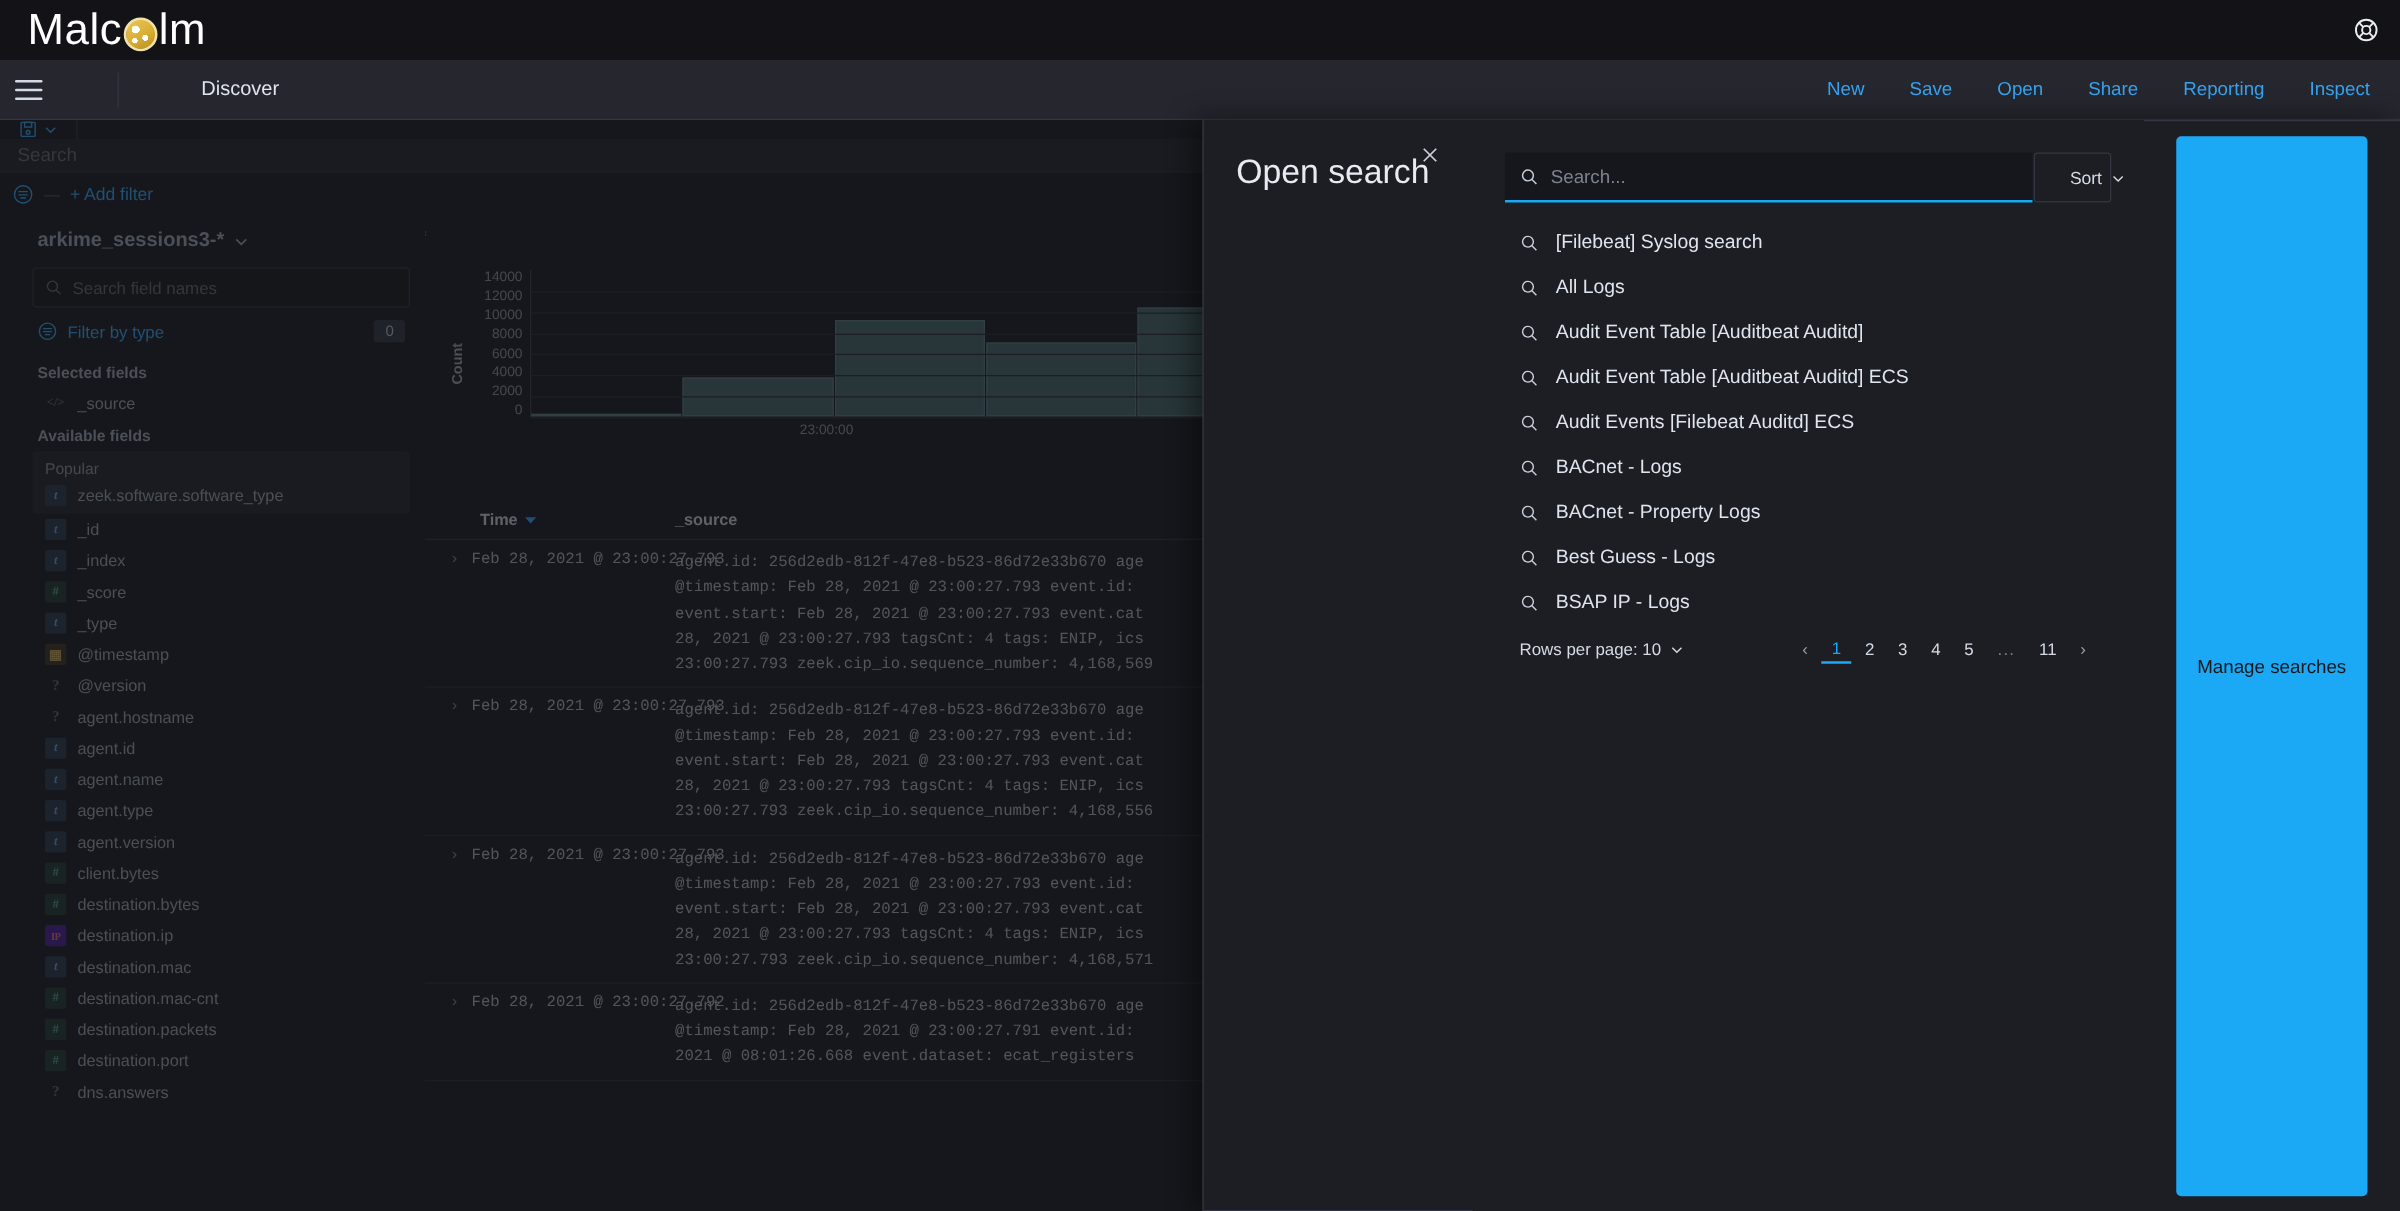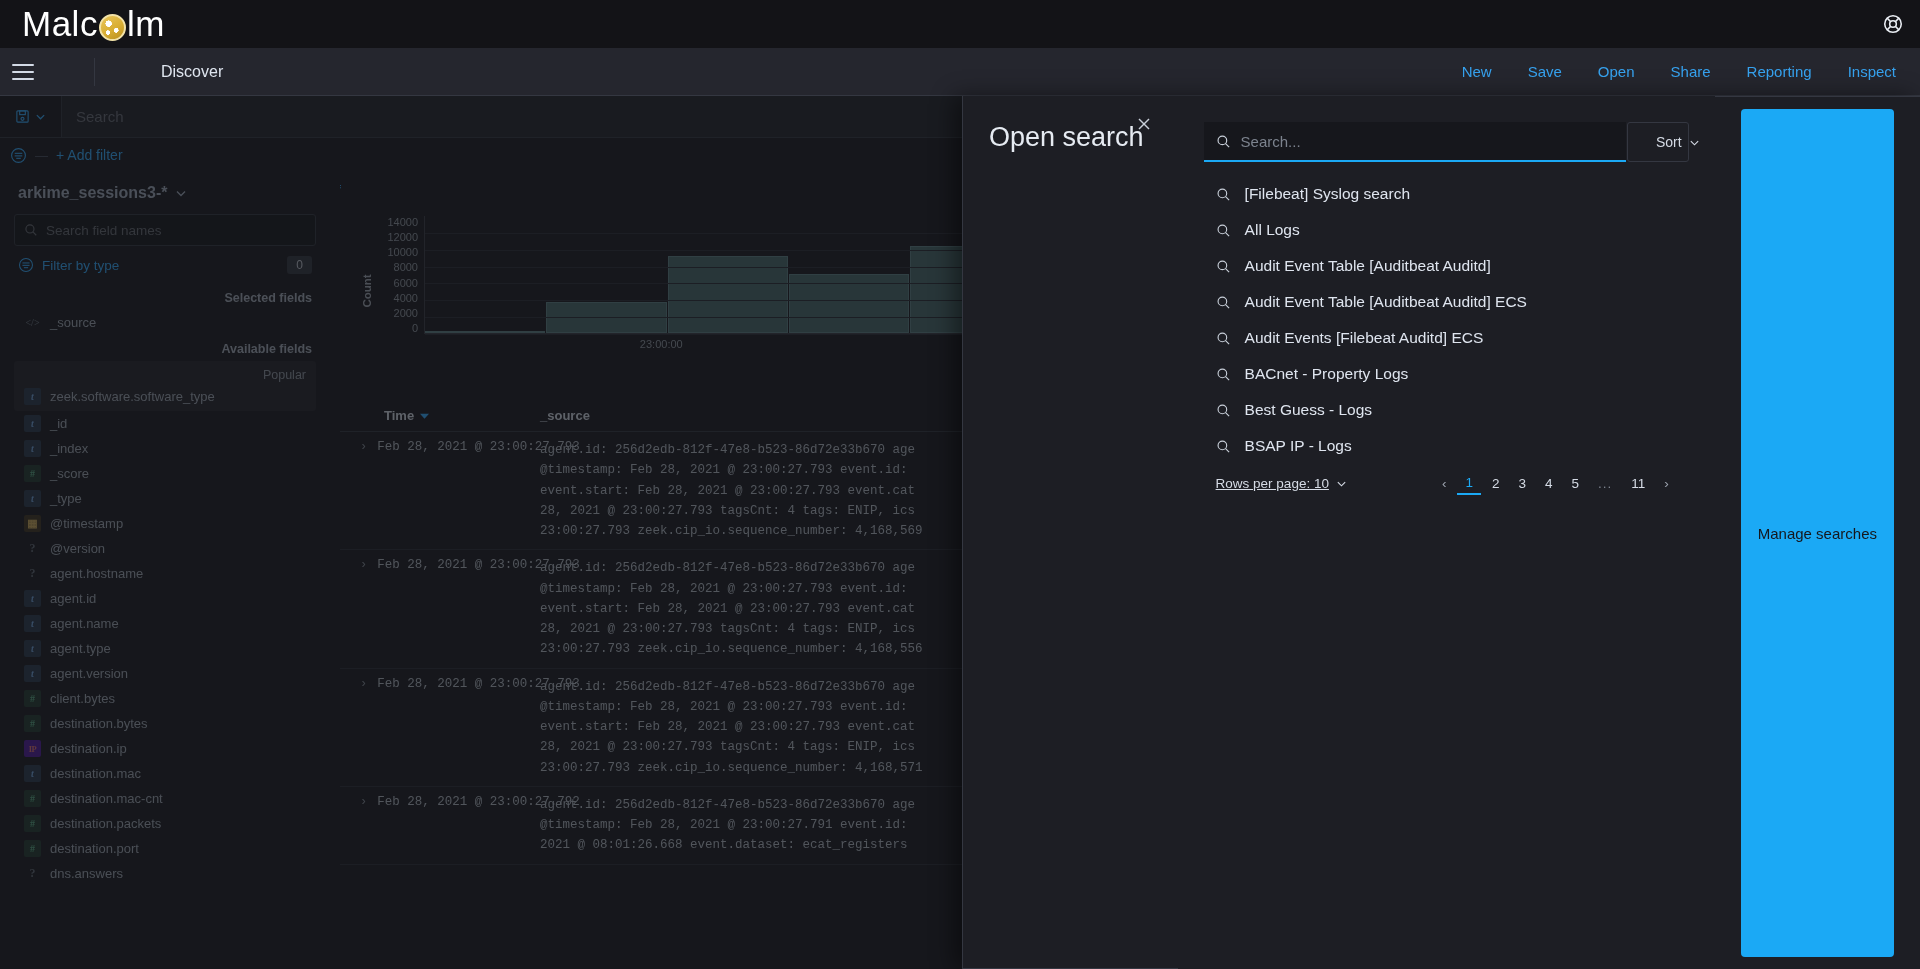--- a/index.html
+++ b/index.html
@@ -61,43 +61,43 @@
     color: #36A2EF; font-size: 15px; text-decoration: none;
     padding: 6px 18px; white-space: nowrap;
   }
   .head-nav a:last-child { padding-right: 24px; }
 
   
   .querybar {
     position: absolute; top: 96px; left: 0; width: 990px; height: 42px;
     display: flex; align-items: stretch;
     border-bottom: 1px solid #343741;
+    flex-direction: column;
   }
   .qb-saved {
     width: 62px; display: flex; align-items: center; justify-content: center;
     gap: 5px; background: #1D1E24; border-right: 1px solid #343741;
   }
   .qb-input {
     flex: 1; background: #25262E;
     display: flex; align-items: center; padding-left: 14px;
     font-size: 15px; color: #646973;
   }
   .filterbar {
     position: absolute; top: 138px; left: 0; width: 990px; height: 34px;
     display: flex; align-items: center; padding-left: 10px; gap: 8px;
   }
   .filterbar .dash { color: #4B5160; font-size: 13px; }
   .add-filter { color: #36A2EF; font-size: 14px; cursor: pointer; }
 
   
   .sidebar {
-    position: absolute; top: 178px; left: 0; width: 330px; bottom: 0;
+    position: absolute; top: 178px; left: 12px; width: 330px; bottom: 0;
     padding: 0 14px;
     overflow: hidden;
-    text-align: right;
   }
   .index-pattern {
     display: flex; align-items: center; gap: 8px;
     font-size: 16px; font-weight: bold; color: #98A2B3;
     padding: 6px 4px 12px 4px;
   }
   .field-search {
     height: 32px; background: #1A1B20; border: 1px solid #343741;
     border-radius: 3px; display: flex; align-items: center;
     padding: 0 9px; gap: 8px; font-size: 13.5px; color: #62676F;
@@ -226,21 +226,21 @@
   .result-item {
     display: flex; align-items: center; gap: 14px;
     padding: 9px 12px; font-size: 15.5px; color: #DFE5EF; cursor: pointer;
   }
   .pagination {
     display: flex; align-items: center;
     padding: 8px 12px 0 12px;
   }
   .rows-per-page {
     display: flex; align-items: center; gap: 7px;
-    font-size: 13.5px; color: #D5DBE5; cursor: pointer; text-decoration: underline;
+    font-size: 13.5px; color: #D5DBE5; cursor: pointer;
   }
   .pager { margin-left: auto; display: flex; align-items: center; gap: 3px; }
   .pager span, .pager a {
     font-size: 13.5px; color: #D5DBE5; text-decoration: none;
     padding: 3px 8px; cursor: pointer;
   }
   .pager a.active { color: #1BA9F5; border-bottom: 2px solid #1BA9F5; }
   .pager .arrow { color: #9AA1AC; }
   .pager .ellip { color: #7C838E; letter-spacing: 1px; }
   .flyout-foot {
@@ -642,20 +642,29 @@
             </span>
             <span>Audit Events [Filebeat Auditd] ECS</span>
           </div>
           <div class="result-item">
             <span>
               <svg viewBox="0 0 16 16" width="15" height="15" fill="none" stroke="#C9D0DA" stroke-width="1.2">
                 <circle cx="6.8" cy="6.8" r="4.6"></circle>
                 <line x1="10.2" y1="10.2" x2="14" y2="14"></line>
               </svg>
             </span>
+            <span>BACnet - Logs</span>
+          </div>
+          <div class="result-item">
+            <span>
+              <svg viewBox="0 0 16 16" width="15" height="15" fill="none" stroke="#C9D0DA" stroke-width="1.2">
+                <circle cx="6.8" cy="6.8" r="4.6"></circle>
+                <line x1="10.2" y1="10.2" x2="14" y2="14"></line>
+              </svg>
+            </span>
             <span>BACnet - Property Logs</span>
           </div>
           <div class="result-item">
             <span>
               <svg viewBox="0 0 16 16" width="15" height="15" fill="none" stroke="#C9D0DA" stroke-width="1.2">
                 <circle cx="6.8" cy="6.8" r="4.6"></circle>
                 <line x1="10.2" y1="10.2" x2="14" y2="14"></line>
               </svg>
             </span>
             <span>Best Guess - Logs</span>

